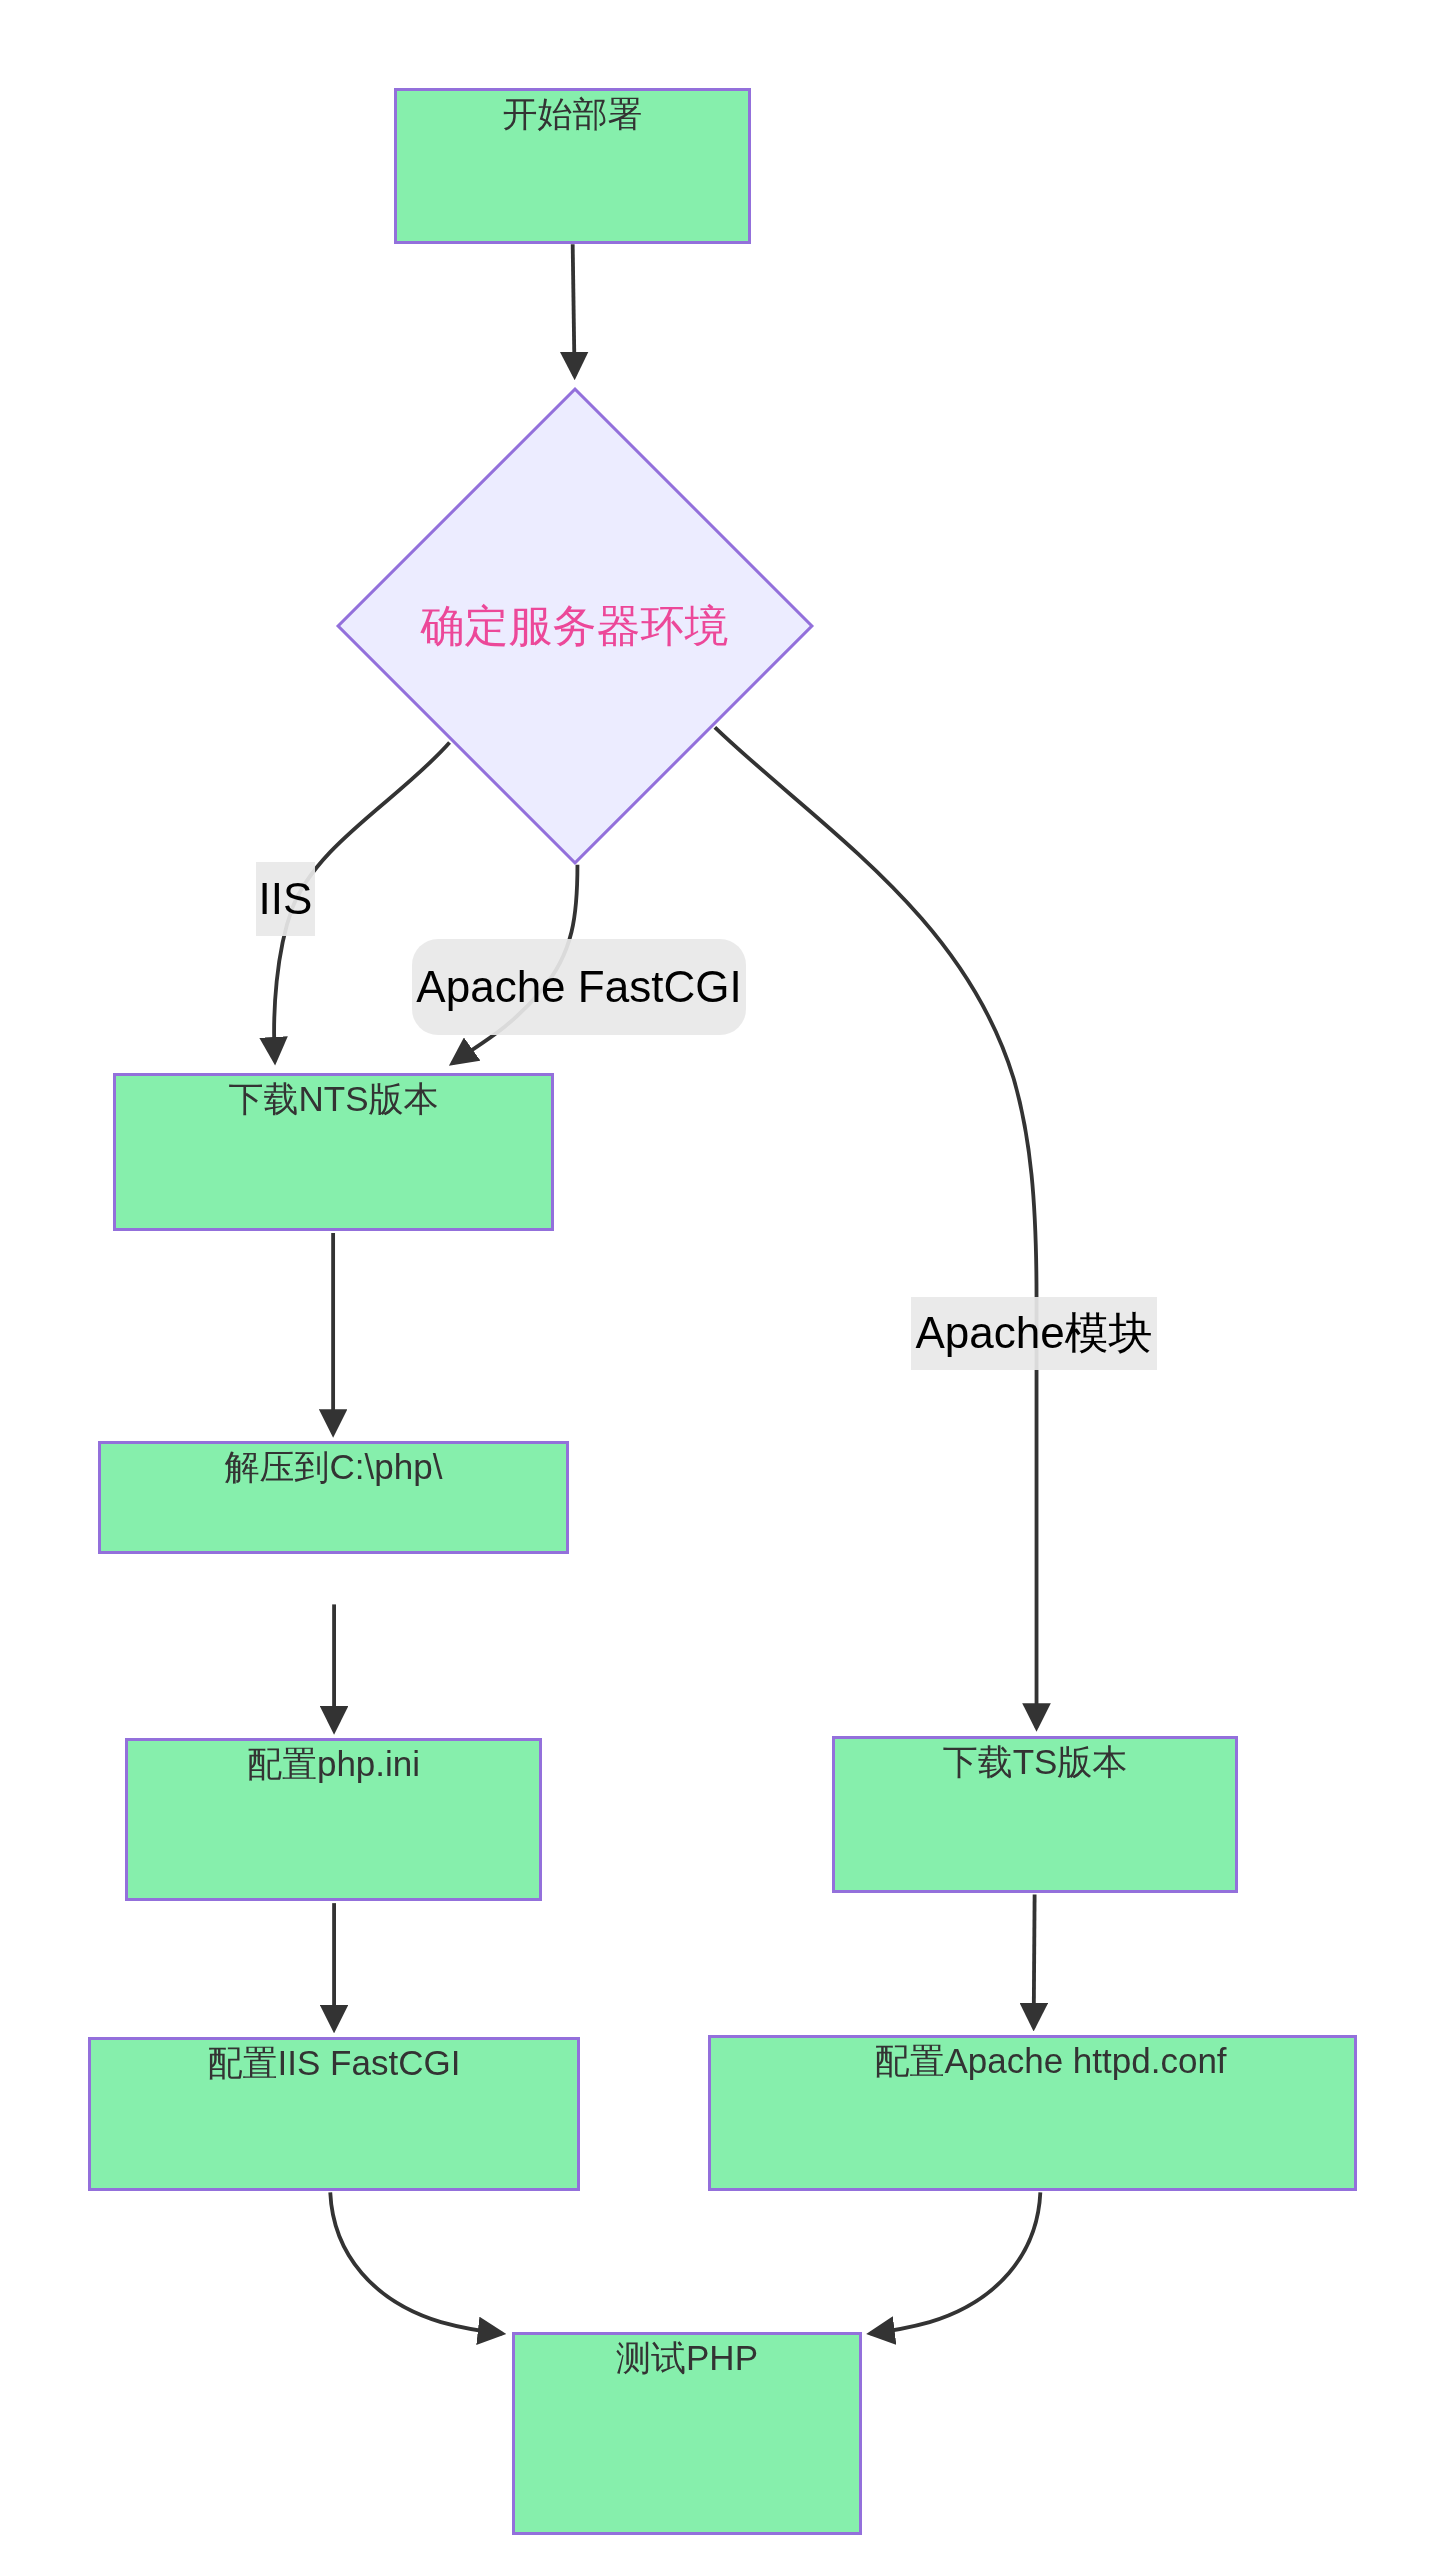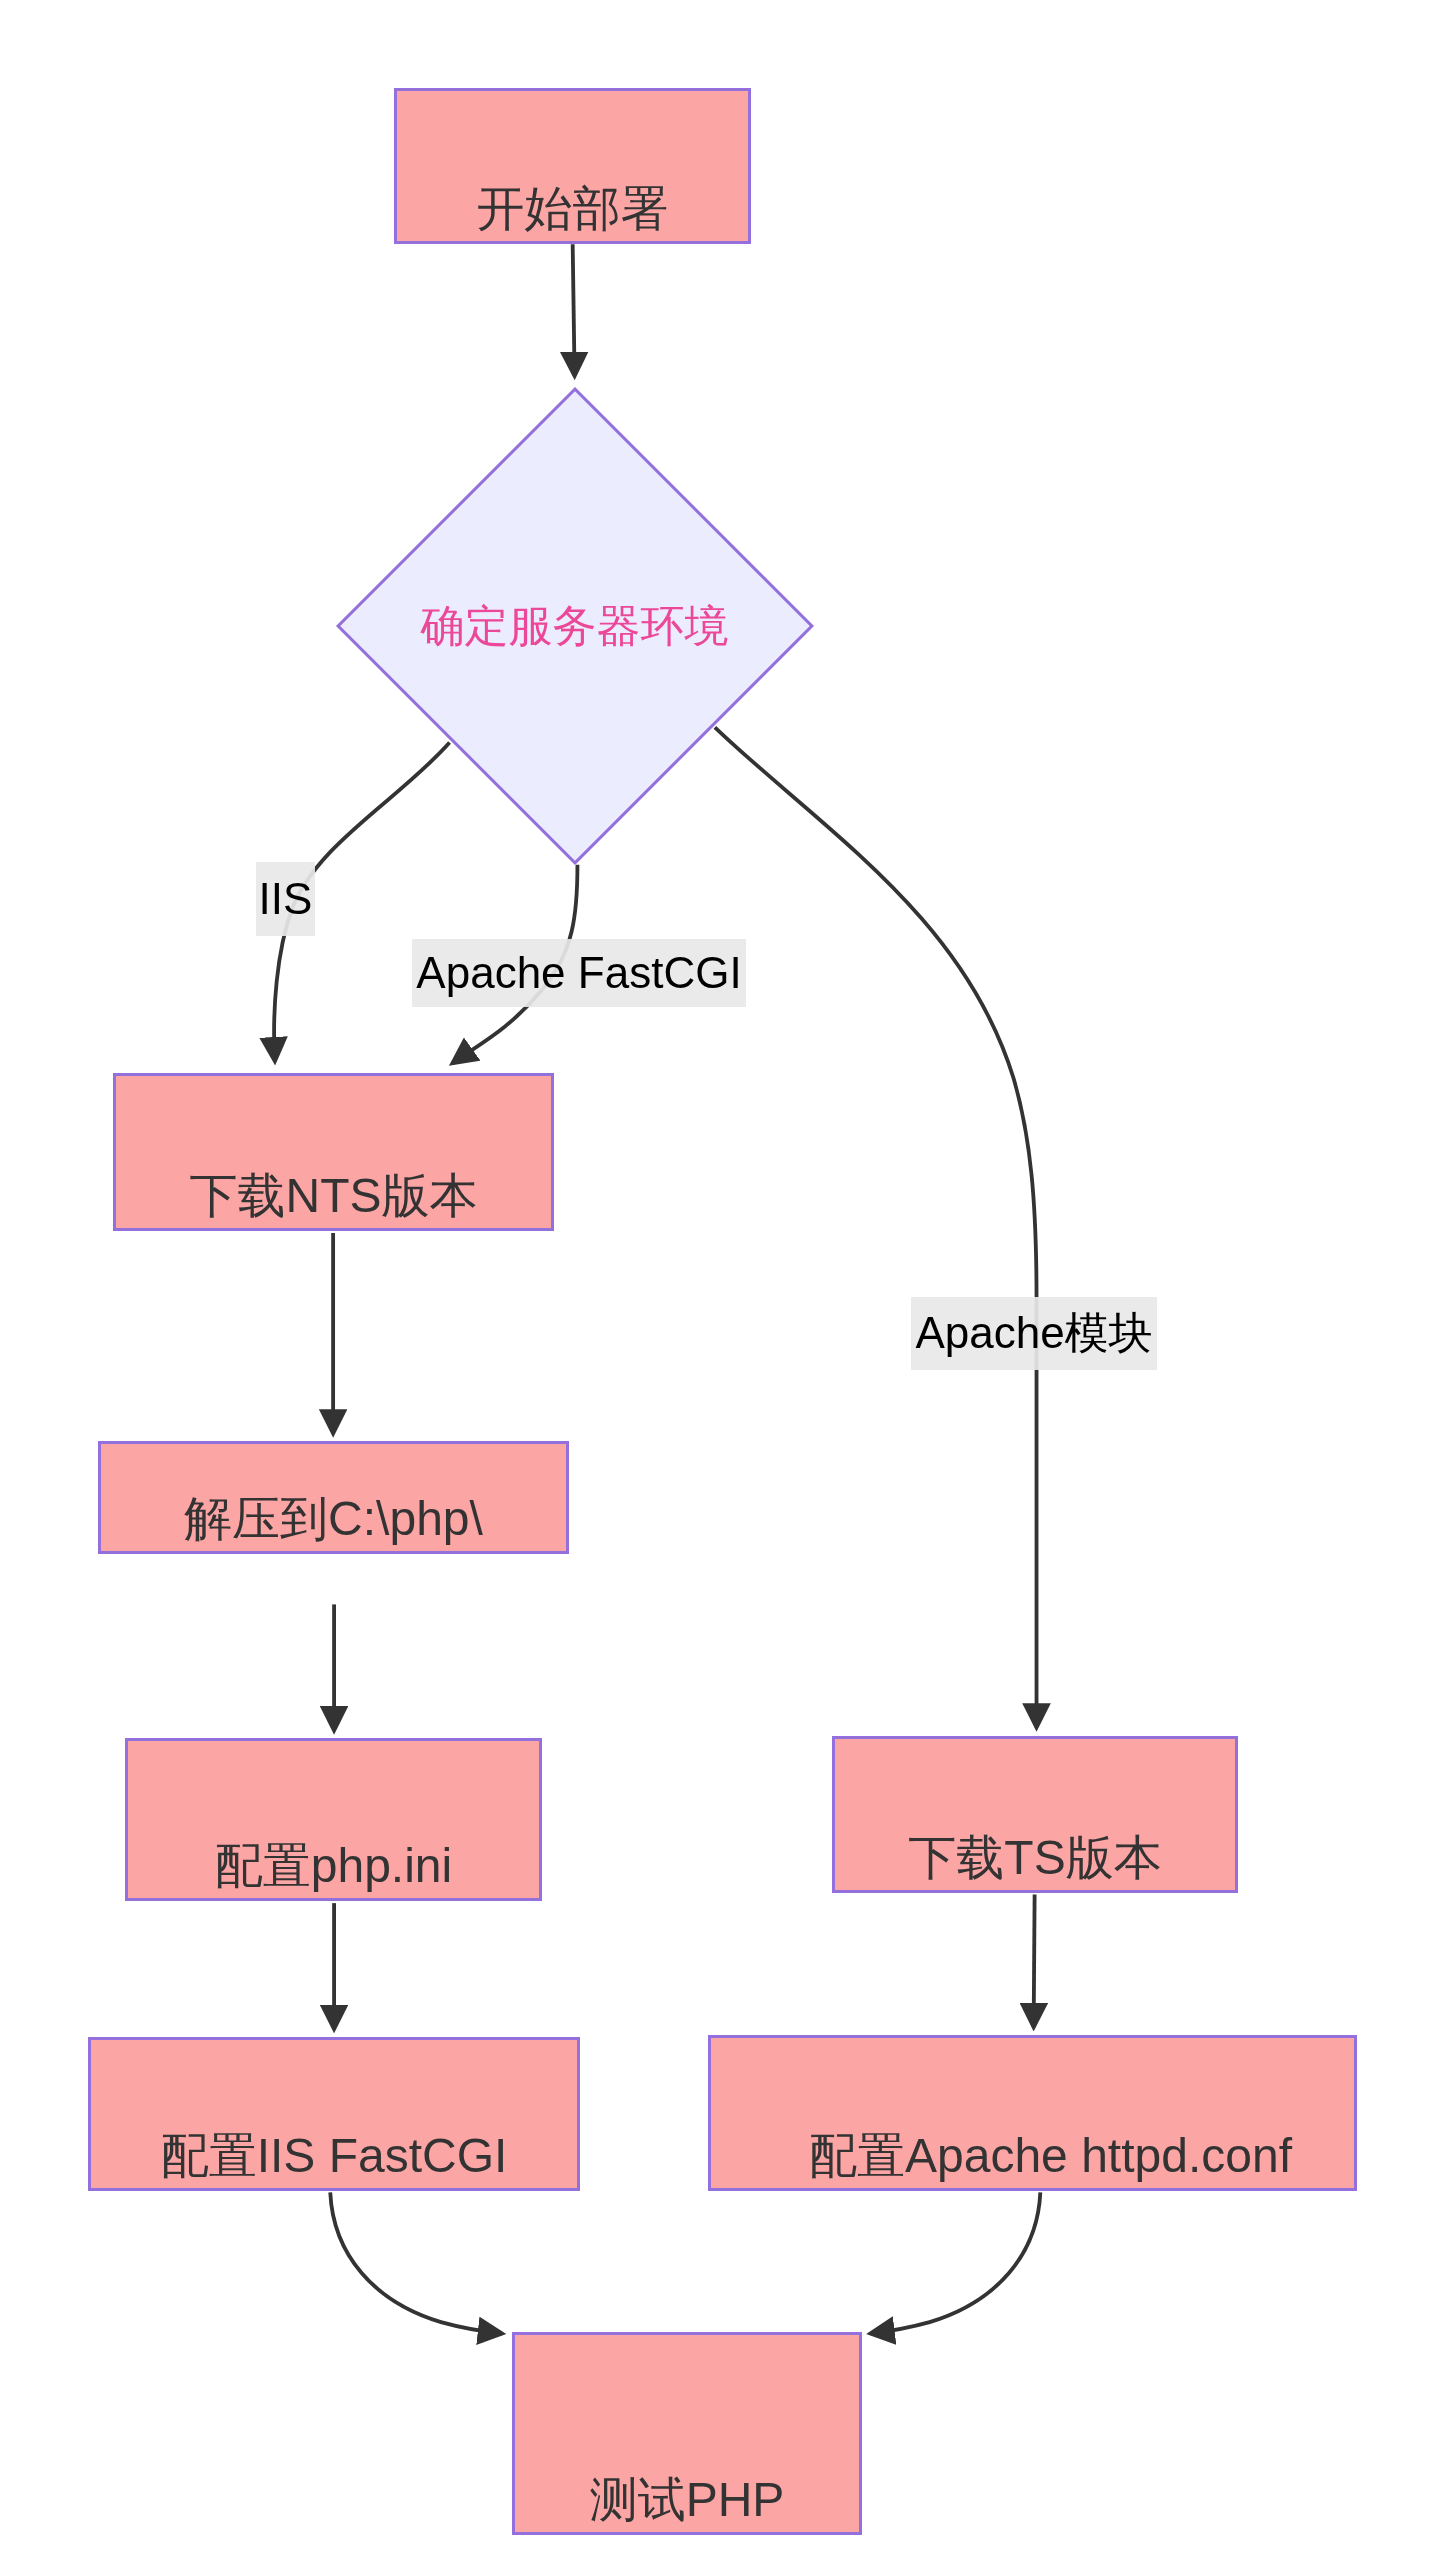--- a/index.html
+++ b/index.html
@@ -18,26 +18,26 @@
   }
   #edges-svg {
     position: absolute;
     left: 0; top: 0;
     width: 1446px;
     height: 2576px;
   }
   .node {
     position: absolute;
     box-sizing: border-box;
-    background: #fca5a5;
+    background: #86efac;
     border: 3.3px solid #9370DB;
     display: flex;
-    align-items: flex-end;
+    align-items: flex-start;
     justify-content: center;
-    font-size: 48px;
+    font-size: 35px;
     color: #333333;
     text-align: center;
     white-space: nowrap;
   }
   #n-start   { left: 394px; top: 88px;   width: 357px; height: 156px; }
   #n-nts     { left: 113px; top: 1073px; width: 441px; height: 158px; }
   #n-extract { left: 98px; top: 1441px; width: 471px; height: 113px; }
   #n-phpini  { left: 125px; top: 1738px; width: 417px; height: 163px; }
   #n-iiscgi  { left: 88px;  top: 2037px; width: 492px; height: 154px; }
   #n-ts      { left: 832px; top: 1736px; width: 406px; height: 157px; }
@@ -69,21 +69,21 @@
     box-sizing: border-box;
     background: rgba(232,232,232,0.92);
     color: #000000;
     font-size: 44px;
     display: flex;
     align-items: center;
     justify-content: center;
     white-space: nowrap;
   }
   #l-iis     { left: 256px; top: 862px;  width: 59px;  height: 74px; }
-  #l-fastcgi { left: 412px; top: 939px;  width: 334px; height: 68px; }
+  #l-fastcgi { left: 412px; top: 939px;  width: 334px; height: 96px; border-radius: 26px; }
   #l-module  { left: 911px; top: 1297px; width: 246px; height: 73px; }
 </style>
 </head>
 <body>
 
 <div id="canvas">
 
   <svg id="edges-svg" viewBox="0 0 1515 2699" xmlns="http://www.w3.org/2000/svg">
     <defs>
       <marker id="arrow" viewBox="0 0 10 10" refX="8.5" refY="5" markerUnits="userSpaceOnUse" markerWidth="30" markerHeight="30" orient="auto-start-reverse">

